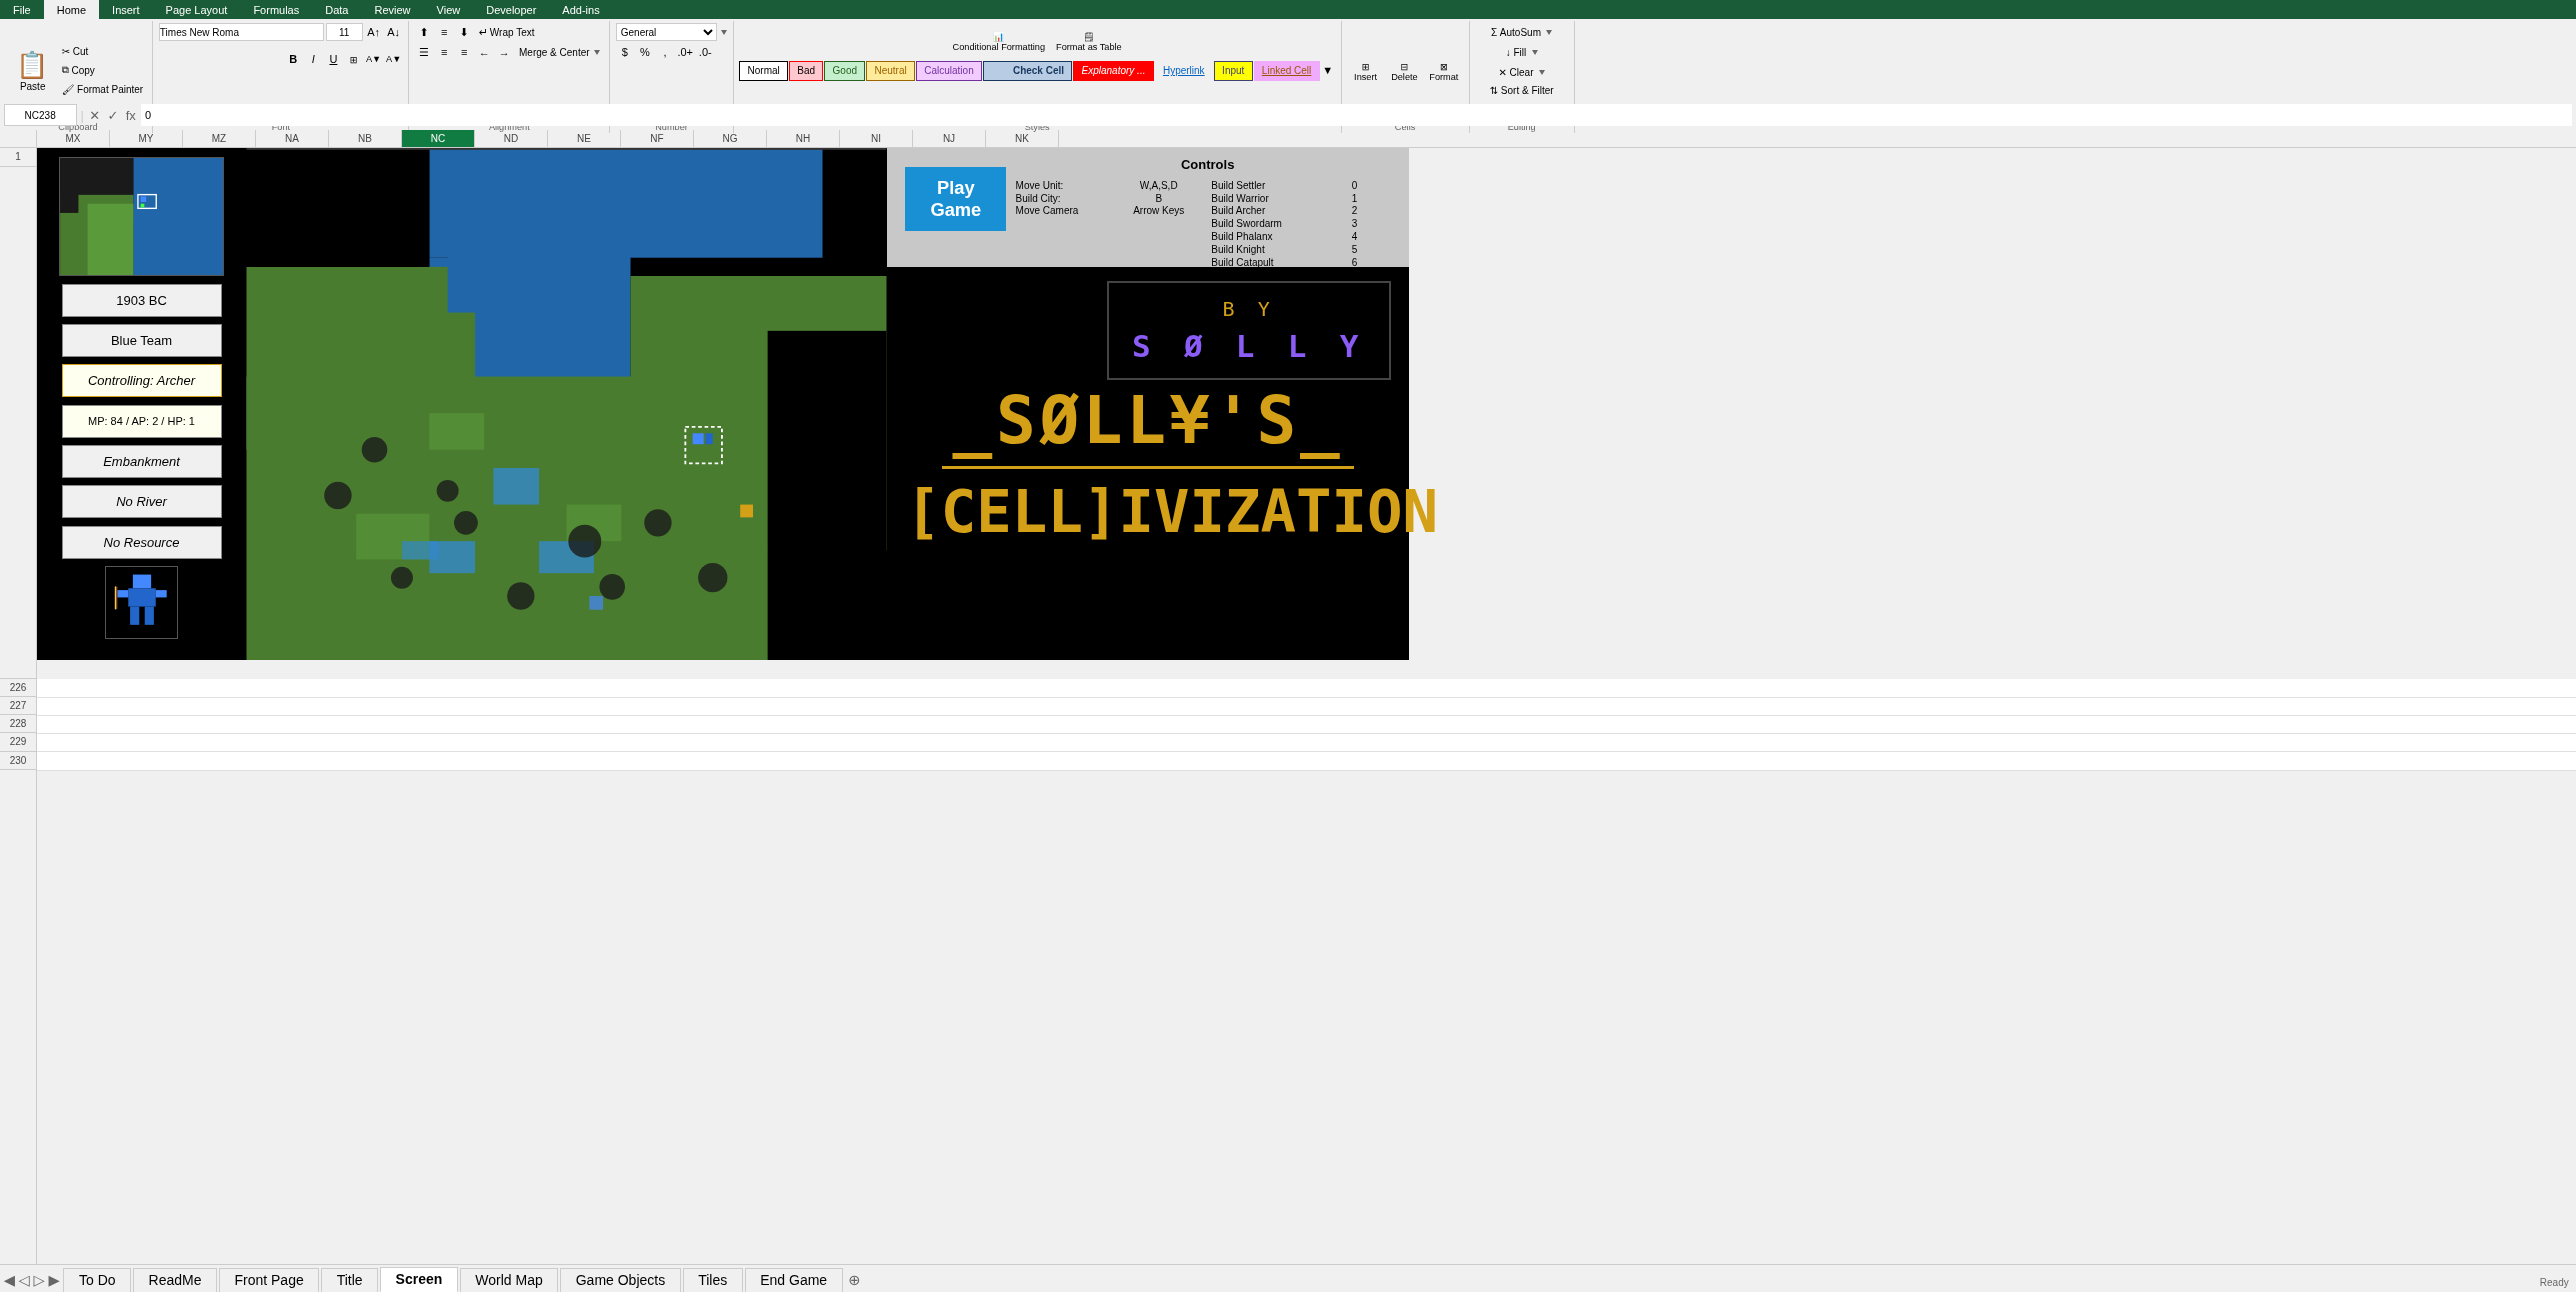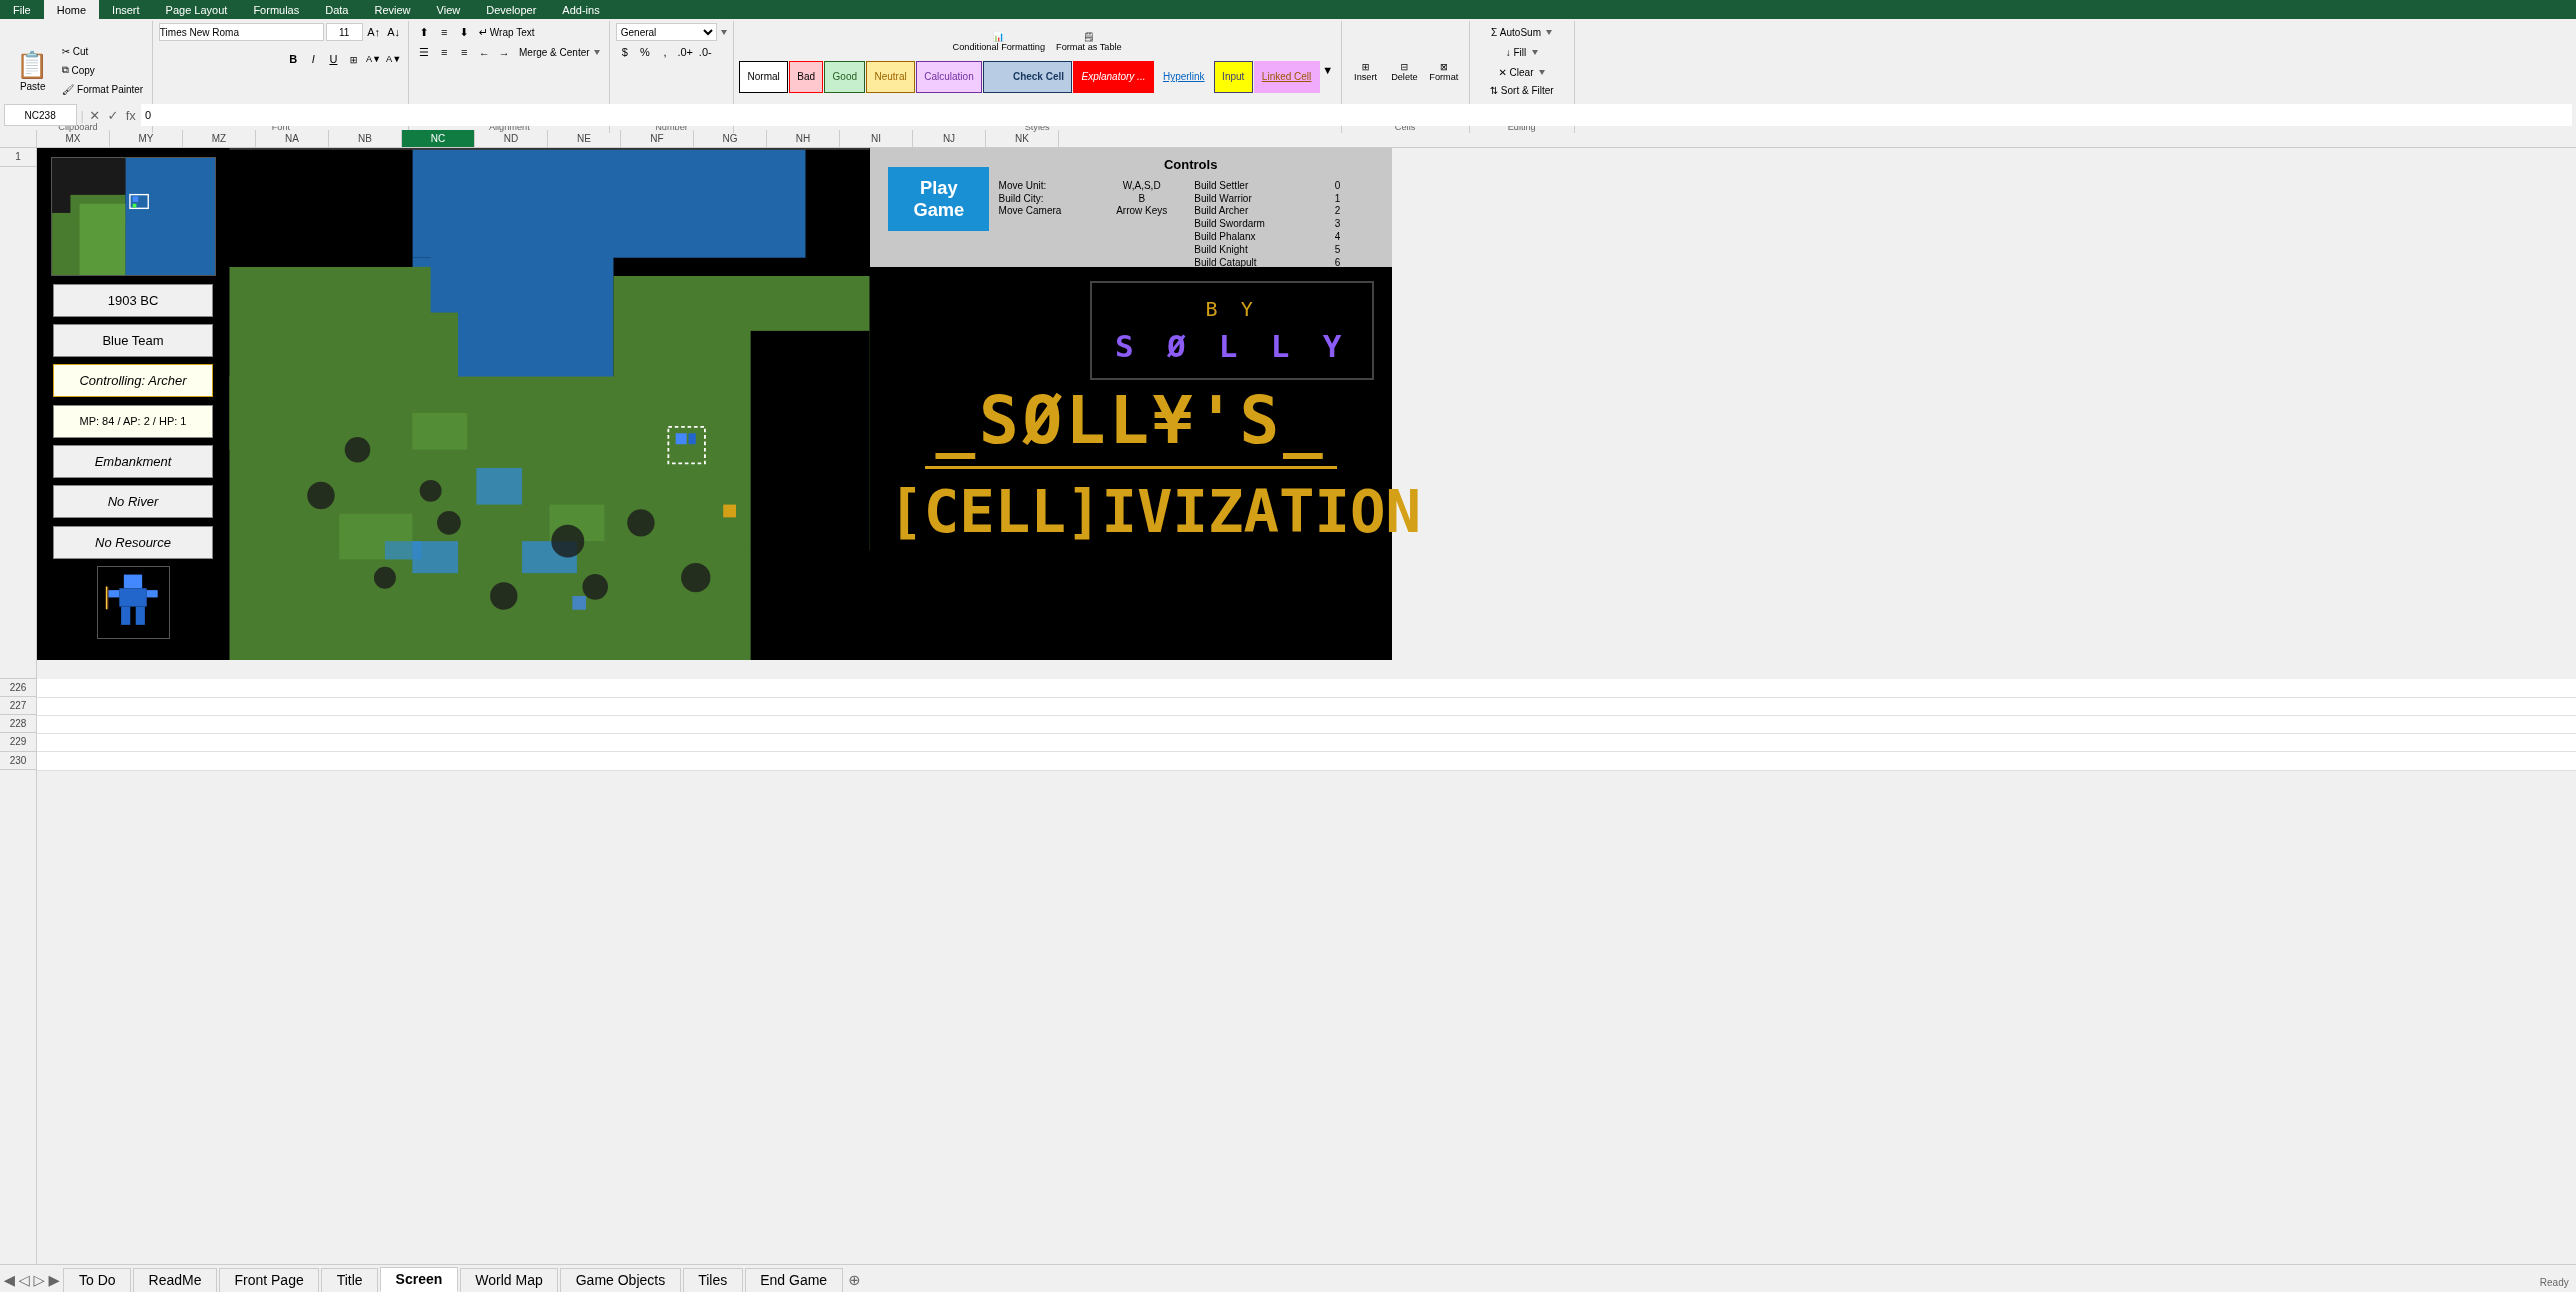--- a/index.html
+++ b/index.html
@@ -45,21 +45,21 @@
     .col-header.active { background: #107c41; color: #fff; }
 
     
     .spreadsheet { display: flex; height: calc(1292px - 101px - 29px - 18.3px - 27.5px); overflow: hidden; }
     .row-nums { width: 37px; min-width: 37px; background: #f0f0f0; border-right: 0.9px solid #ccc; }
     .row-num { height: 18.3px; border-bottom: 0.9px solid #ccc; text-align: center; line-height: 18.3px; font-size: 10px; color: #444; }
     .cells-area { flex: 1; position: relative; }
 
     
     .game-container { position: absolute; top: 0; left: 0; display: flex; }
-    .left-panel { width: 192px; background: #000; display: flex; flex-direction: column; align-items: center; padding: 9.2px; gap: 7.3px; }
+    .left-panel { width: 209px; background: #000; display: flex; flex-direction: column; align-items: center; padding: 9.2px; gap: 7.3px; }
     .map-preview { width: 165px; height: 119px; background: #2a4a1a; border: 0.9px solid #555; position: relative; overflow: hidden; }
     .info-btn { width: 160px; height: 33px; border: 1.8px solid #888; background: #f0f0f0; font-size: 13px; font-family: Arial; cursor: pointer; display: flex; align-items: center; justify-content: center; }
     .info-btn.yellow-border { border: 1.8px solid #d4a017; background: #fffff0; font-style: italic; }
     .unit-icon { width: 73px; height: 73px; background: #000; border: 0.9px solid #555; display: flex; align-items: center; justify-content: center; }
 
     .map-area { width: 641px; height: 512px; background: #000; position: relative; overflow: hidden; }
     
     .right-panel { width: 522px; display: flex; flex-direction: column; }
     .controls-panel { background: #c0c0c0; height: 119px; padding: 9.2px; }
     .controls-title { text-align: center; font-size: 13px; font-weight: bold; margin-bottom: 7.3px; }
@@ -75,21 +75,21 @@
     .sheet-tab.active { background: #fff; border-bottom: 0.9px solid #fff; font-weight: bold; }
     .tab-nav { display: flex; align-items: center; gap: 3.7px; padding: 3.7px; font-size: 14.6px; color: #666; cursor: pointer; }
 
     
     .wrap-text-btn { display: flex; align-items: center; gap: 1.8px; font-size: 10px; padding: 0.9px 3.7px; cursor: pointer; border-radius: 1.8px; }
 
     
     .merge-btn { display: flex; align-items: center; gap: 1.8px; font-size: 10px; padding: 0.9px 3.7px; cursor: pointer; border-radius: 1.8px; }
 
     .styles-row { display: flex; gap: 0.9px; }
-    .style-cell { height: 32px; padding: 0 7.3px; border: 0.9px solid transparent; cursor: pointer; font-size: 10px; display: flex; align-items: center; white-space: nowrap; }
+    .style-cell { height: 20px; padding: 0 7.3px; border: 0.9px solid transparent; cursor: pointer; font-size: 10px; display: flex; align-items: center; white-space: nowrap; }
     .normal-cell { background: #fff; border: 0.9px solid #000; }
     .bad-cell { background: #ffc7ce; border: 0.9px solid #f00; }
     .good-cell { background: #c6efce; color: #276221; border: 0.9px solid #276221; }
     .neutral-cell { background: #ffeb9c; color: #9c6500; border: 0.9px solid #9c6500; }
     .calc-cell { background: #f2ccff; color: #7030a0; border: 0.9px solid #7030a0; }
     .check-cell { background: #b8cce4; color: #17375e; border: 0.9px solid #17375e; font-weight: bold; padding-left: 29px; }
     .expl-cell { background: #ff0000; color: #fff; font-style: italic; border: 0.9px solid #f00; }
     .hyper-cell { color: #0563c1; text-decoration: underline; border: 0.9px solid transparent; }
     .input-cell { background: #ffff00; color: #3f3f76; border: 0.9px solid #3f3f76; }
     .linked-cell-style { color: #9c5700; background: #f0abfc; border: 0.9px solid transparent; text-decoration: underline; }

